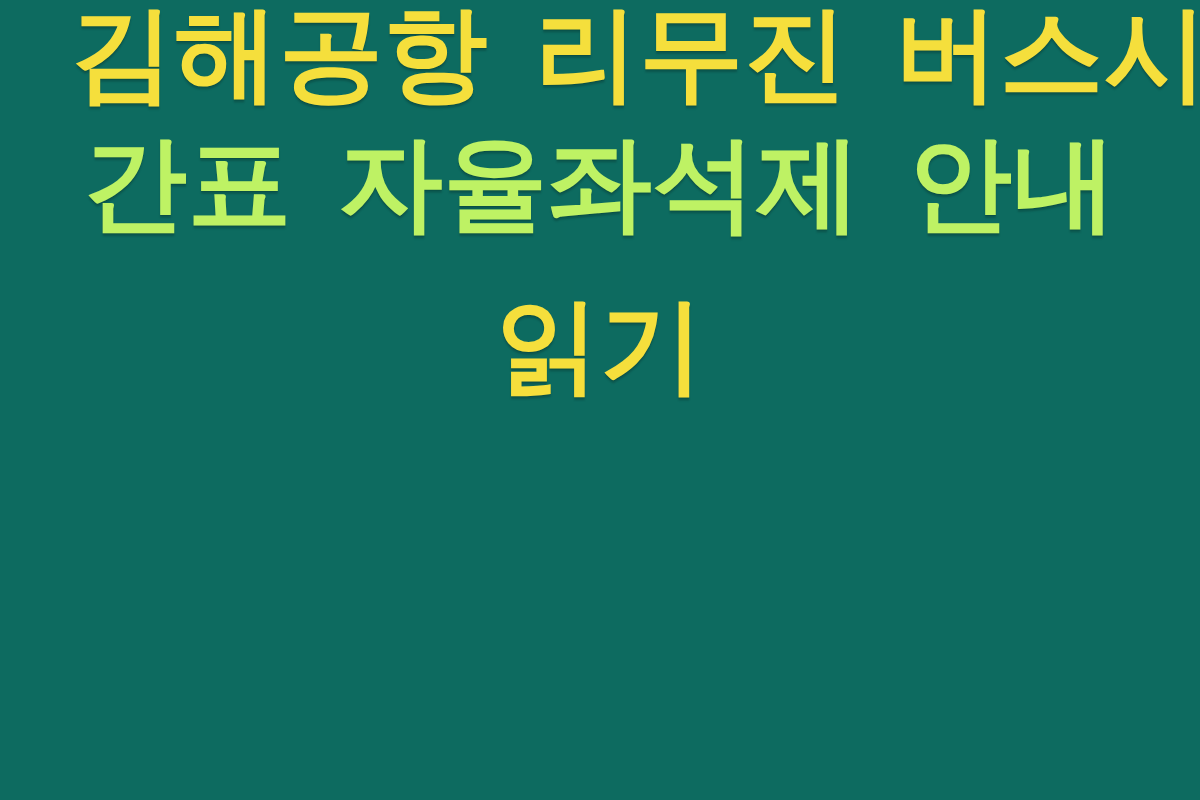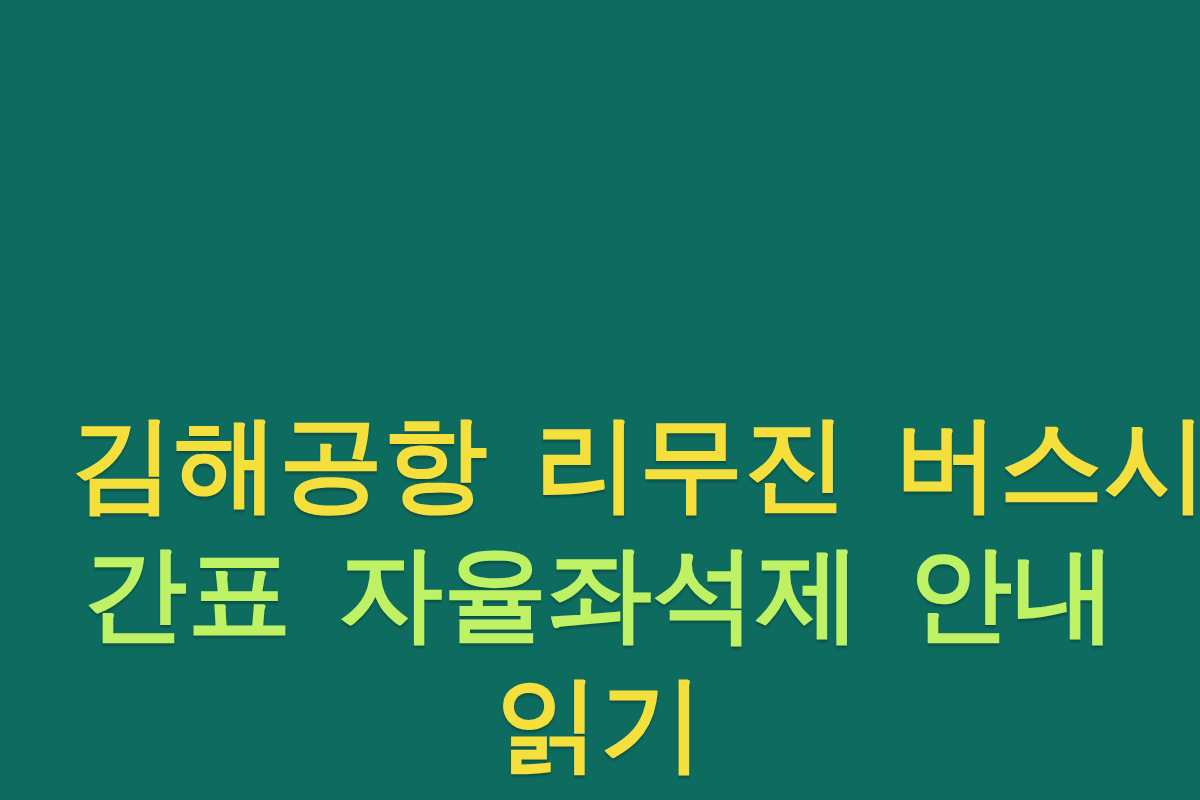--- a/index.html
+++ b/index.html
@@ -15,21 +15,21 @@
     overflow: hidden;
     font-family: "DejaVu Sans", "Liberation Sans", sans-serif;
   }
 
   #title-card {
     position: relative;
     width: 1200px;
     height: 800px;
     box-sizing: border-box;
     display: flex;
-    align-items: flex-end;
+    align-items: flex-start;
     justify-content: center;
     overflow: hidden;
   }
 
   #headline-block {
     width: 1060px;
     text-align: center;
     
     transform: translateY(-12px);
   }
@@ -60,17 +60,17 @@
 <body style="background: rgb(13, 107, 96);">
 
 <div id="title-card" style="background: rgb(13, 107, 96);">
 
   <div id="headline-block">
 
     <span class="headline-line line-1" style="color: rgb(245, 223, 60);">김해공항 리무진 버스시</span>
 
     <span class="headline-line line-2" style="color: #bef264;">간표 자율좌석제 안내</span>
 
-    <span class="headline-line line-3" style="color: rgb(245, 223, 60);">읽기</span>
+    <span class="headline-line line-3" style="color: rgb(245, 223, 60); margin-top: 32px;">읽기</span>
 
   </div>
 
 </div>
 
 </body></html>

